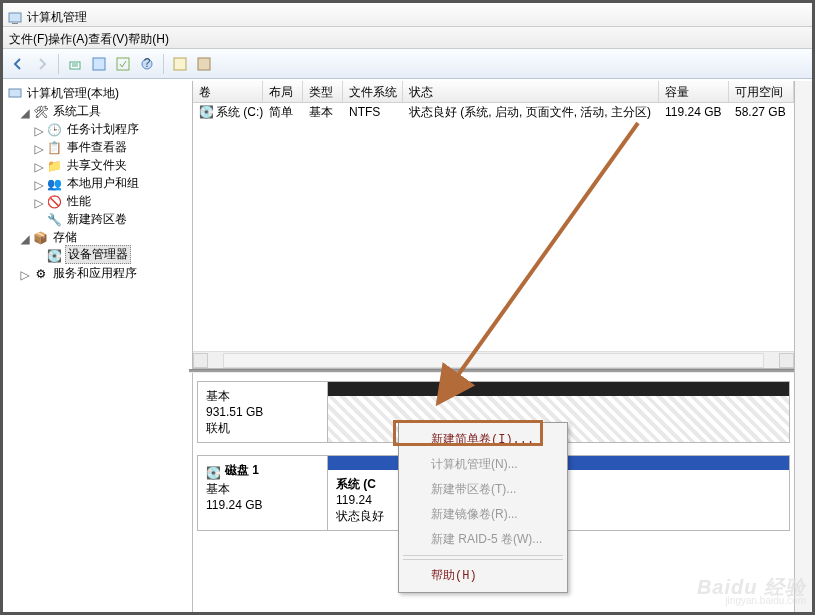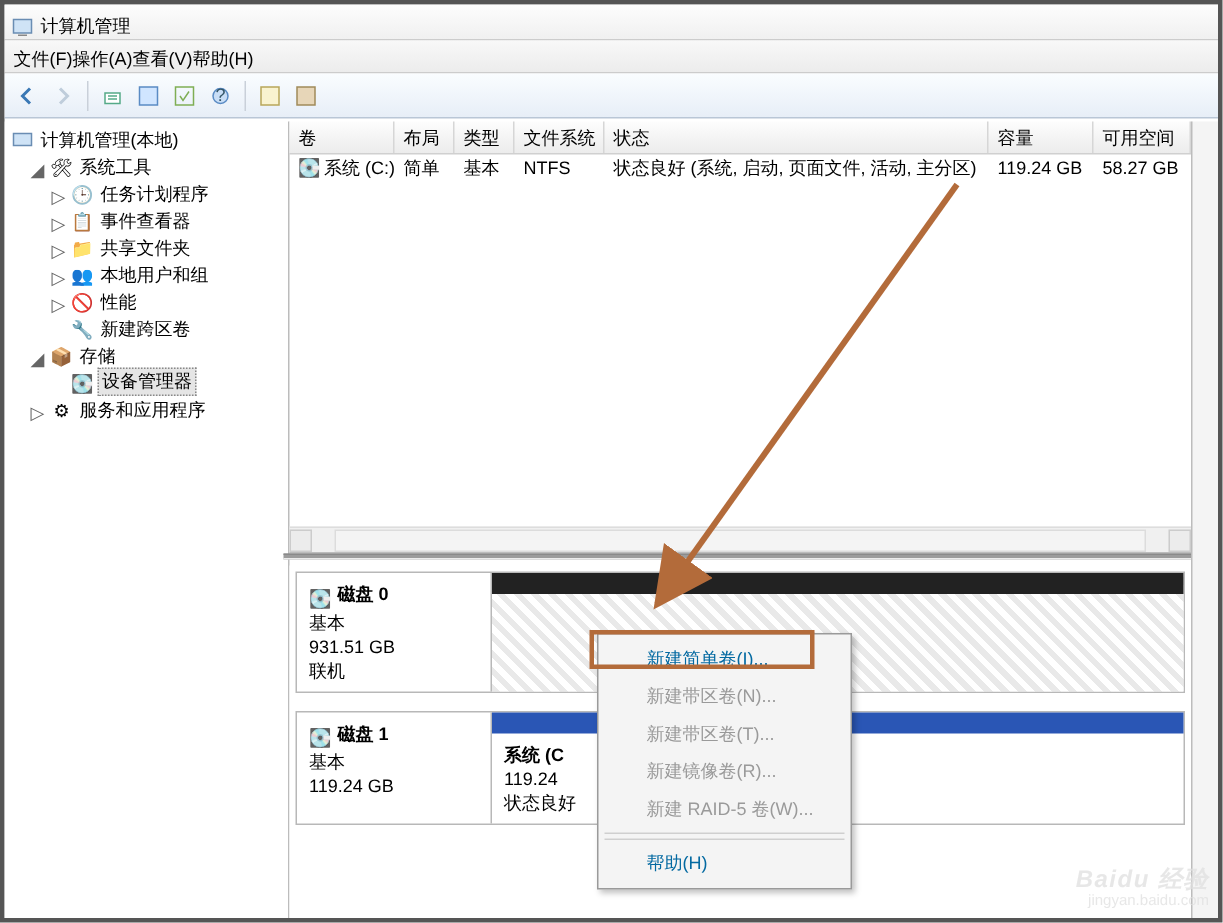--- a/index.html
+++ b/index.html
@@ -40,27 +40,27 @@
 .disk-left .dicon { display: inline-block; vertical-align: -3px; margin-right: 4px; color: #777; }
 .disk-right { flex: 1; position: relative; }
 .part-header { height: 14px; }
 .part-body { padding: 6px 8px; line-height: 16px; }
 .black-bar { background: #222; }
 .blue-bar { background: #2a56b5; }
 .stripes { background: repeating-linear-gradient(45deg,#e9e9e9 0 4px,#fff 4px 8px); }
 .divider { height: 4px; background: #9c9c9c; margin: 0 -4px 4px; border-top: 1px solid #8a8a8a; border-bottom: 1px solid #ececec; }
 .ctx-menu { position: absolute; background: #f4f4f4; border: 1px solid #9a9a9a; box-shadow: 2px 2px 4px rgba(0,0,0,.25); padding: 4px 2px; width: 170px; z-index: 50; }
 .ctx-item { padding: 4px 8px 4px 30px; white-space: nowrap; }
-.ctx-item.enabled { color: #0369a1; }
+.ctx-item.enabled { color: #7f1d1d; font-family: Liberation Mono, monospace; }
 .ctx-item.disabled { color: #9a9a9a; }
 .ctx-sep { height: 1px; background: #cfcfcf; margin: 3px 2px; }
 .highlight-box { position: absolute; border: 3px solid #b36b3a; z-index: 60; pointer-events: none; }
 .annot-arrow { position: absolute; z-index: 55; pointer-events: none; }
 .watermark { position: absolute; right: 6px; bottom: 4px; color: #e0e0e0; opacity: .75; font-family: Arial, sans-serif; text-align: right; line-height: 14px; z-index: 100; pointer-events: none; }
-.watermark .big { font-size: 16px; font-style: italic; font-weight: bold; letter-spacing: 1px; }
+.watermark .big { font-size: 20px; font-style: italic; font-weight: bold; letter-spacing: 1px; }
 .watermark .small { font-size: 10px; }
 </style>
 </head>
 <body>
 
 <div class="frame">
 
   <div class="titlebar">
     <span class="icon">
       <svg width="16" height="16">
@@ -222,21 +222,20 @@
           <div class="arrow"></div>
         </div>
       </div>
 
       <div class="divider"></div>
 
       <div class="disk-area">
 
         <div class="disk-block">
           <div class="disk-left">
-            <div class="dline"><span class="dicon">💽</span><span class="dname">磁盘 0</span></div>
             <div class="dline">基本</div>
             <div class="dline">931.51 GB</div>
             <div class="dline">联机</div>
           </div>
           <div class="disk-right stripes">
             <div class="part-header black-bar"></div>
           </div>
         </div>
 
         <div class="disk-block" style="margin-bottom:0">
@@ -258,21 +257,21 @@
       </div>
 
     </div>
     <div class="right-action"></div>
     </div>
 
   </div>
 
   <div class="ctx-menu" style="left:395px; top:419px">
     <div class="ctx-item enabled">新建简单卷(I)...</div>
-    <div class="ctx-item disabled">新建带区卷(N)...</div>
+    <div class="ctx-item disabled">计算机管理(N)...</div>
     <div class="ctx-item disabled">新建带区卷(T)...</div>
     <div class="ctx-item disabled">新建镜像卷(R)...</div>
     <div class="ctx-item disabled">新建 RAID-5 卷(W)...</div>
     <div class="ctx-sep"></div>
     <div class="ctx-sep"></div>
     <div class="ctx-item enabled">帮助(H)</div>
   </div>
 
   <div class="highlight-box" style="left:390px; top:417px; width:150px; height:26px"></div>
 

